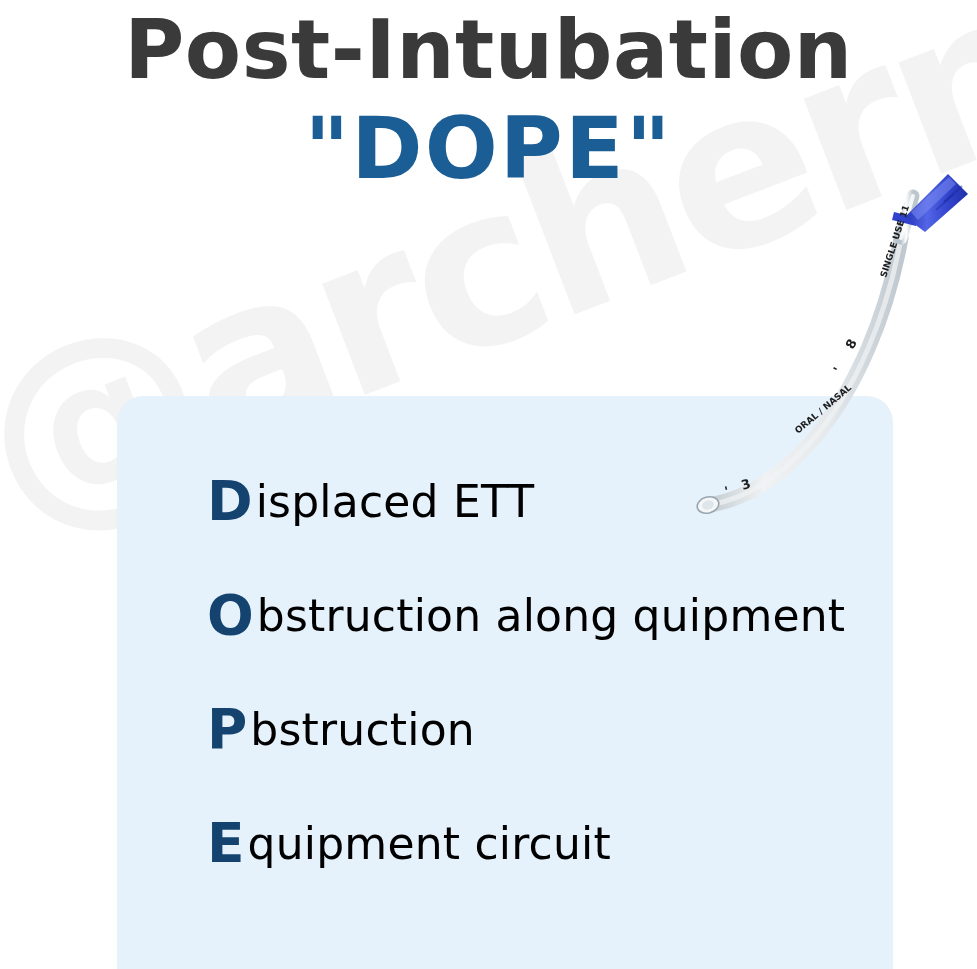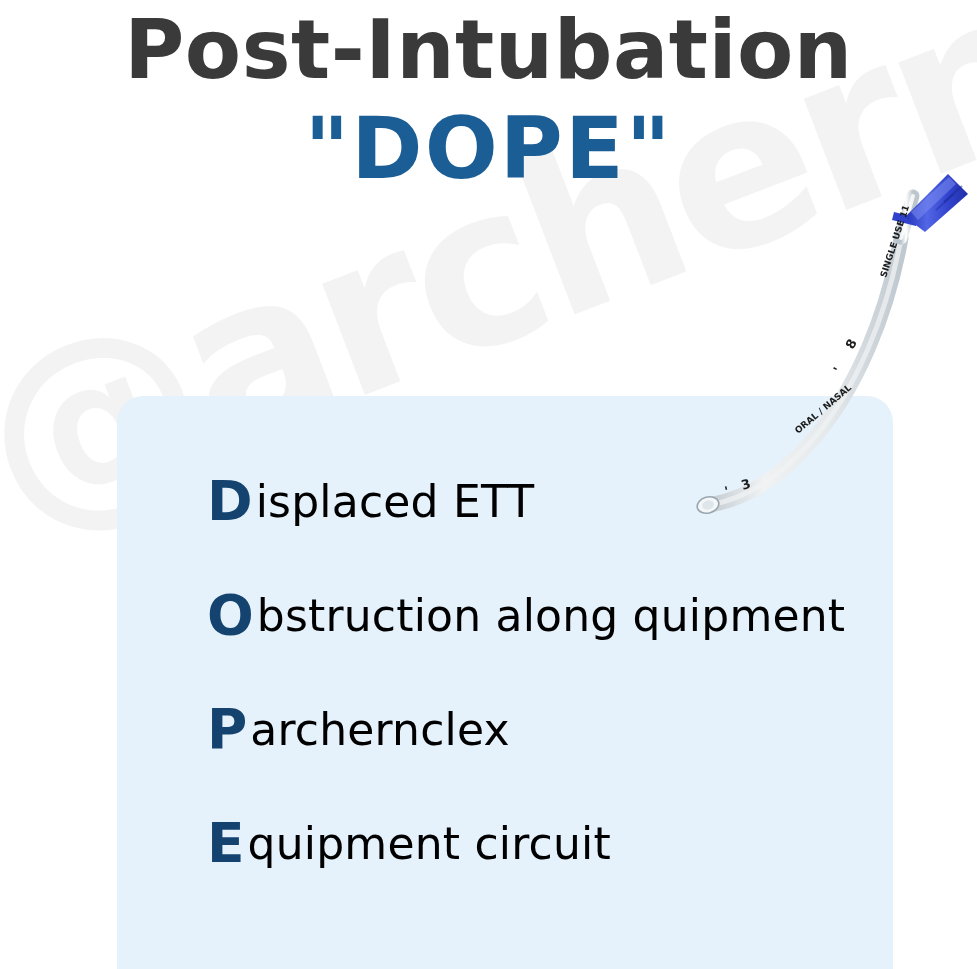--- a/index.html
+++ b/index.html
@@ -211,21 +211,21 @@
       <span class="item-rest">isplaced ETT</span>
     </div>
 
     <div class="list-item">
       <span class="item-initial">O</span>
       <span class="item-rest">bstruction along quipment</span>
     </div>
 
     <div class="list-item">
       <span class="item-initial">P</span>
-      <span class="item-rest">archernclex</span>
+      <span class="item-rest">bstruction</span>
     </div>
 
     <div class="list-item">
       <span class="item-initial">E</span>
       <span class="item-rest">quipment circuit</span>
     </div>
 
   </div>
 
 </div>

